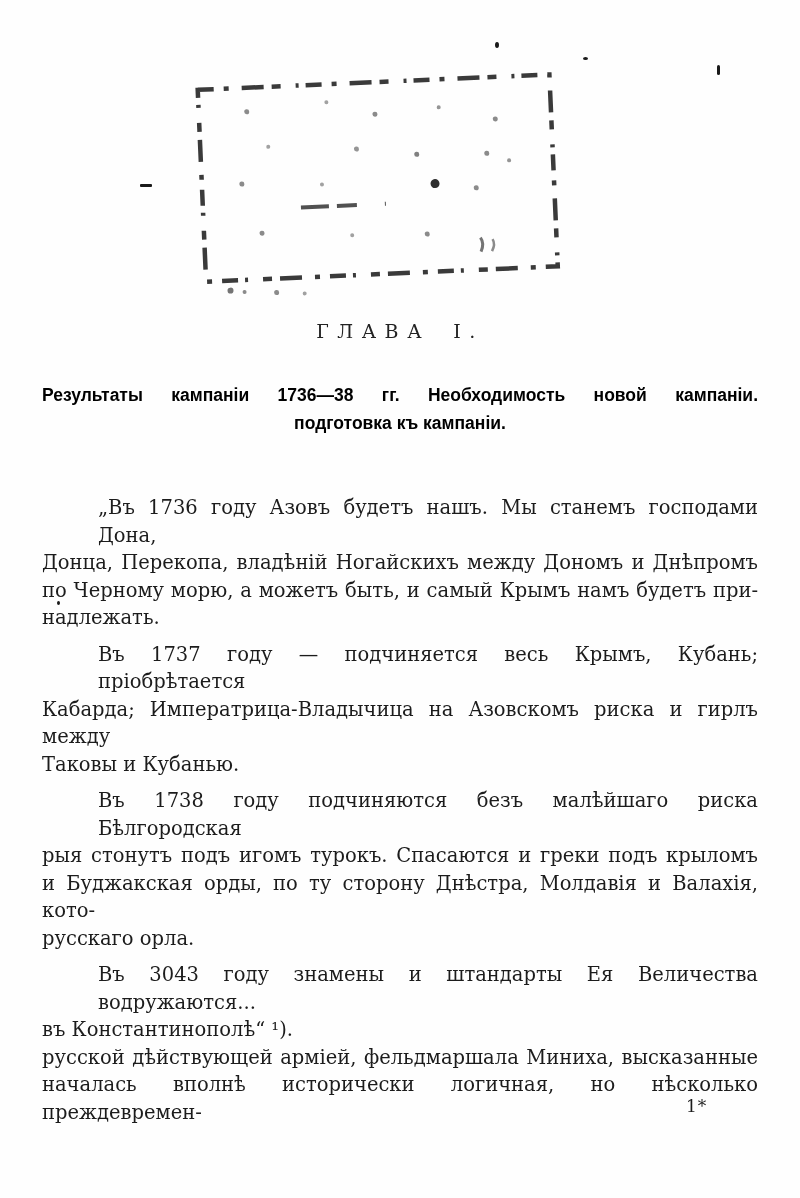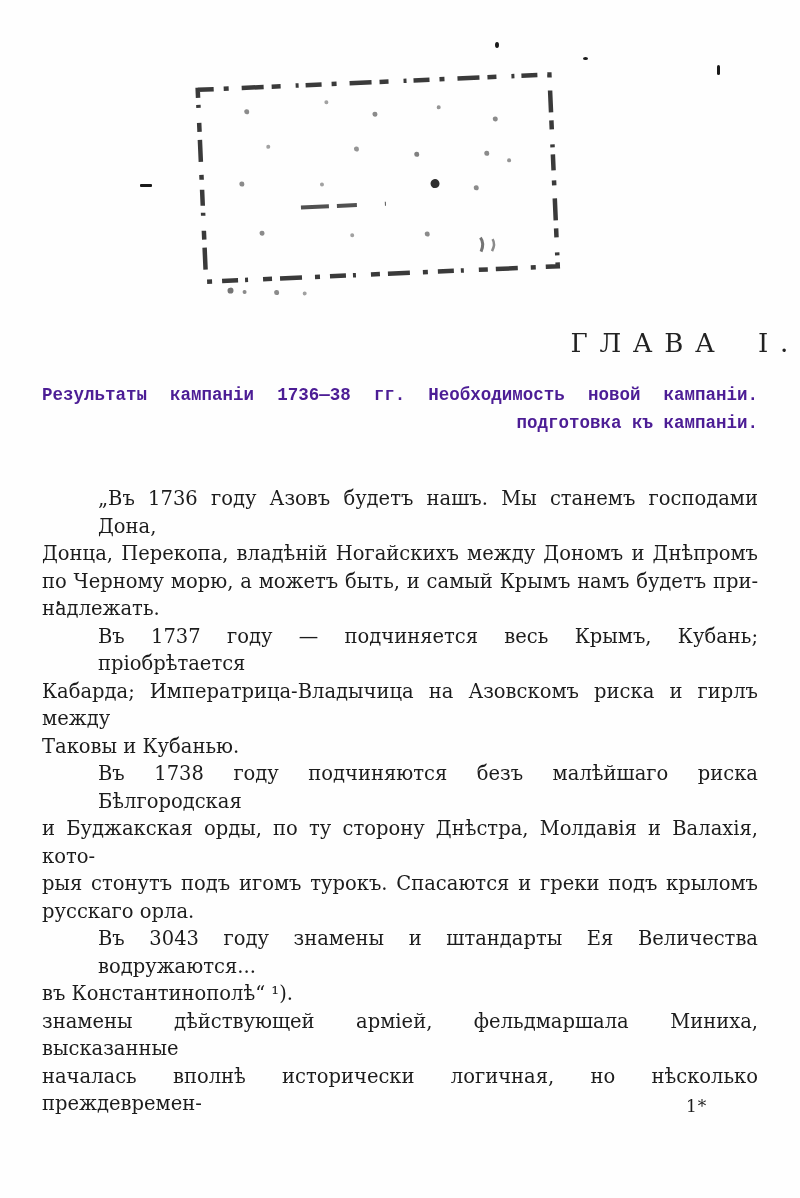--- a/index.html
+++ b/index.html
@@ -14,54 +14,54 @@
   }
   .stamp {
     position: absolute;
     left: 180px;
     top: 66px;
     width: 400px;
     height: 238px;
   }
   .heading {
     position: absolute;
-    top: 328px;
+    top: 320px;
     left: 0;
     width: 100%;
-    text-align: right;
-    font-size: 26px;
+    text-align: center;
+    font-size: 19px;
     letter-spacing: 0.45em;
     word-spacing: 0.45em;
     color: #222;
   }
   .subtitle {
     position: absolute;
     top: 381px;
     left: 42px;
     width: 716px;
-    font-family: Liberation Mono, monospace;
+    font-family: Liberation Sans, sans-serif;
     font-weight: bold;
     font-size: 17.5px;
     line-height: 28px;
-    color: #4c1d95;
+    color: #000000;
   }
   .subtitle .line.j { text-align: justify; text-align-last: justify; }
-  .subtitle .line.c { text-align: right; }
+  .subtitle .line.c { text-align: center; }
   .body-text {
     position: absolute;
     top: 485px;
     left: 42px;
     width: 716px;
     font-size: 19.5px;
     line-height: 27.5px;
   }
   .body-text .line { min-height: 27.5px; }
   .body-text .line.j { text-align: justify; text-align-last: justify; }
   .body-text .line.nj { text-align: center; text-align-last: left; }
-  .body-text .line.indent { padding-left: 56px; }
+  .body-text .line.indent { padding-left: 56px; margin-top: 9px; }
   .footer-mark {
     position: absolute;
     top: 1096px;
     left: 686px;
     font-size: 17px;
     letter-spacing: 1px;
     color: #1c1c1c;
   }
   .speck { position: absolute; background: #1a1a1a; border-radius: 50%; }
 </style>
@@ -123,32 +123,32 @@
     </div>
 
     <div>
       <div class="line j indent">Въ 1737 году — подчиняется весь Крымъ, Кубань; пріобрѣтается</div>
       <div class="line j">Кабарда; Императрица-Владычица на Азовскомъ риска и гирлъ между</div>
       <div class="line nj">Таковы и Кубанью.</div>
     </div>
 
     <div>
       <div class="line j indent">Въ 1738 году подчиняются безъ малѣйшаго риска Бѣлгородская</div>
+      <div class="line j">рыя стонутъ подъ игомъ турокъ. Спасаются и греки подъ крыломъ</div>
       <div class="line j">и Буджакская орды, по ту сторону Днѣстра, Молдавія и Валахія, кото-</div>
-      <div class="line j">рыя стонутъ подъ игомъ турокъ. Спасаются и греки подъ крыломъ</div>
       <div class="line nj">русскаго орла.</div>
     </div>
 
     <div>
       <div class="line j indent">Въ 3043 году знамены и штандарты Ея Величества водружаются...</div>
       <div class="line nj">въ Константинополѣ“ ¹).</div>
     </div>
 
     <div>
-      <div class="line j">знамены дѣйствующей арміей, фельдмаршала Миниха, высказанные</div>
+      <div class="line j">русской дѣйствующей арміей, фельдмаршала Миниха, высказанные</div>
       <div class="line j">началась вполнѣ исторически логичная, но нѣсколько преждевремен-</div>
 
     </div>
 
   </div>
 
   <div class="footer-mark">1*</div>
 
 </div>
 

